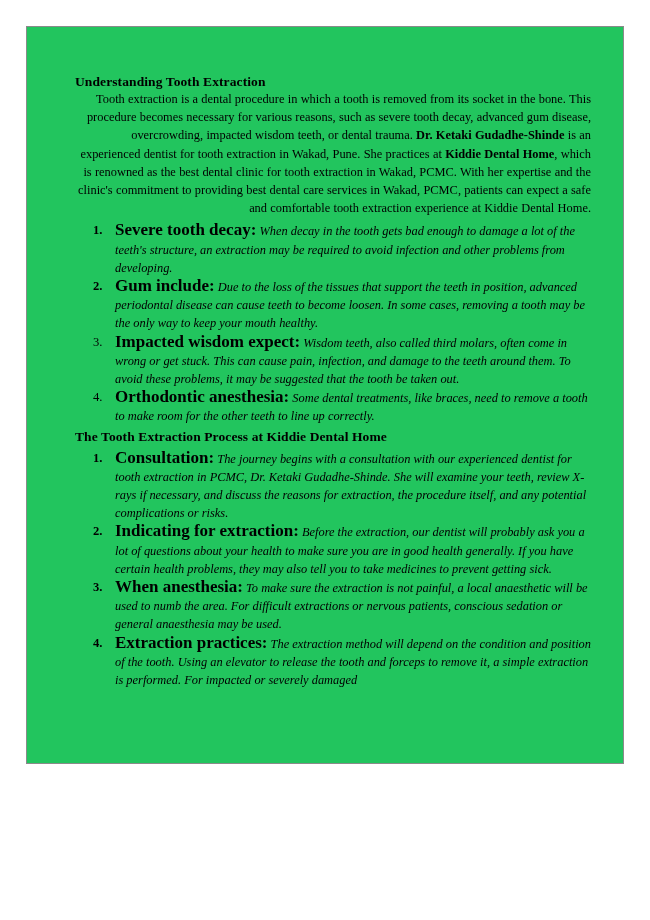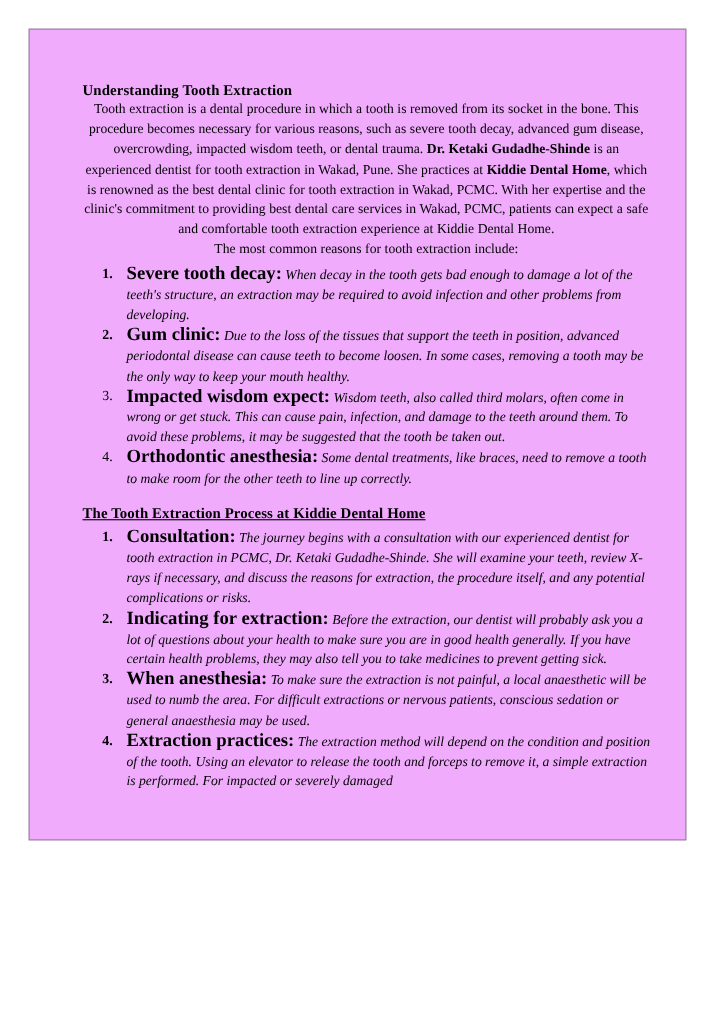--- a/index.html
+++ b/index.html
@@ -15,21 +15,21 @@
     color: #000000;
     overflow: hidden;
   }
 
   #page-sheet {
     position: absolute;
     left: 26px;
     top: 26px;
     width: 598px;
     height: 738px;
-    background: #f0abfc;
+    background: #22c55e;
     border: 1px solid #8a8a8a;
     box-sizing: border-box;
     overflow: hidden;
   }
 
   #doc-body {
     position: absolute;
     left: 48px;
     top: 46px;
     width: 516px;
@@ -48,21 +48,21 @@
 
   .heading-gap-top {
     margin-top: 44px;
   }
 
   p.doc-para {
     font-size: 12.4px;
     line-height: 18.2px;
     margin: 0;
     padding: 0;
-    text-align: center;
+    text-align: right;
     word-spacing: 0.2px;
   }
 
   .para-after-heading {
     margin-top: 11px;
   }
 
   ol.doc-list {
     margin: 4px 0 0 0;
     padding: 0;
@@ -116,30 +116,29 @@
 <body>
 
 <div id="page-sheet">
   <div id="doc-body">
 
     <h1 class="doc-heading">Understanding Tooth Extraction</h1>
 
     <p class="doc-para para-after-heading"><span>Tooth extraction is a dental procedure in which a tooth is removed from its socket in the bone. This procedure becomes necessary for various reasons, such as severe tooth decay, advanced gum disease, overcrowding, impacted wisdom teeth, or dental trauma. </span><span class="emph">Dr. Ketaki Gudadhe-Shinde</span><span> is an experienced dentist for tooth extraction in Wakad, Pune. She practices at </span><span class="emph">Kiddie Dental Home</span><span>, which is renowned as the best dental clinic for tooth extraction in Wakad, PCMC. With her expertise and the clinic's commitment to providing best dental care services in Wakad, PCMC, patients can expect a safe and comfortable tooth extraction experience at Kiddie Dental Home.</span></p>
 
 
-    <p class="doc-para para-after-heading">The most common reasons for tooth extraction include:</p>
 
     <ol class="doc-list">
       <li><span class="li-marker marker-bold">1.</span><span class="li-term">Severe tooth decay:</span><span class="li-text"> When decay in the tooth gets bad enough to damage a lot of the teeth's structure, an extraction may be required to avoid infection and other problems from developing.</span></li>
-      <li><span class="li-marker marker-bold">2.</span><span class="li-term">Gum clinic:</span><span class="li-text"> Due to the loss of the tissues that support the teeth in position, advanced periodontal disease can cause teeth to become loosen. In some cases, removing a tooth may be the only way to keep your mouth healthy.</span></li>
+      <li><span class="li-marker marker-bold">2.</span><span class="li-term">Gum include:</span><span class="li-text"> Due to the loss of the tissues that support the teeth in position, advanced periodontal disease can cause teeth to become loosen. In some cases, removing a tooth may be the only way to keep your mouth healthy.</span></li>
       <li><span class="li-marker marker-regular">3.</span><span class="li-term">Impacted wisdom expect:</span><span class="li-text"> Wisdom teeth, also called third molars, often come in wrong or get stuck. This can cause pain, infection, and damage to the teeth around them. To avoid these problems, it may be suggested that the tooth be taken out.</span></li>
       <li><span class="li-marker marker-regular">4.</span><span class="li-term">Orthodontic anesthesia:</span><span class="li-text"> Some dental treatments, like braces, need to remove a tooth to make room for the other teeth to line up correctly.</span></li>
     </ol>
 
-    <h2 class="doc-heading" style="margin-top:14px;text-decoration:underline;">The Tooth Extraction Process at Kiddie Dental Home</h2>
+    <h2 class="doc-heading" style="margin-top:2px;">The Tooth Extraction Process at Kiddie Dental Home</h2>
 
     <ol class="doc-list list-block-process">
       <li><span class="li-marker marker-bold">1.</span><span class="li-term">Consultation:</span><span class="li-text"> The journey begins with a consultation with our experienced dentist for tooth extraction in PCMC, Dr. Ketaki Gudadhe-Shinde. She will examine your teeth, review X-rays if necessary, and discuss the reasons for extraction, the procedure itself, and any potential complications or risks.</span></li>
       <li><span class="li-marker marker-bold">2.</span><span class="li-term">Indicating for extraction:</span><span class="li-text"> Before the extraction, our dentist will probably ask you a lot of questions about your health to make sure you are in good health generally. If you have certain health problems, they may also tell you to take medicines to prevent getting sick.</span></li>
       <li><span class="li-marker marker-bold">3.</span><span class="li-term">When anesthesia:</span><span class="li-text"> To make sure the extraction is not painful, a local anaesthetic will be used to numb the area. For difficult extractions or nervous patients, conscious sedation or general anaesthesia may be used.</span></li>
       <li><span class="li-marker marker-bold">4.</span><span class="li-term">Extraction practices:</span><span class="li-text"> The extraction method will depend on the condition and position of the tooth. Using an elevator to release the tooth and forceps to remove it, a simple extraction is performed. For impacted or severely damaged</span></li>
     </ol>
 
   </div>
 </div>

